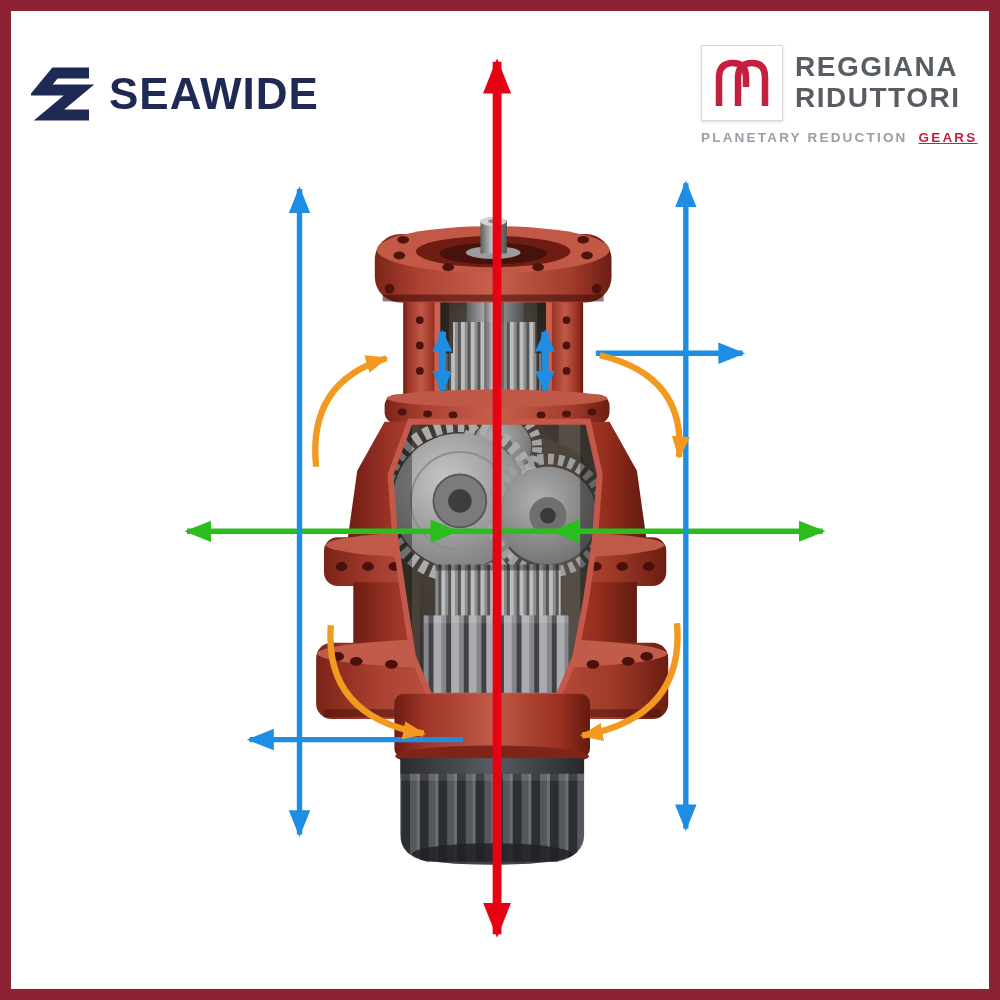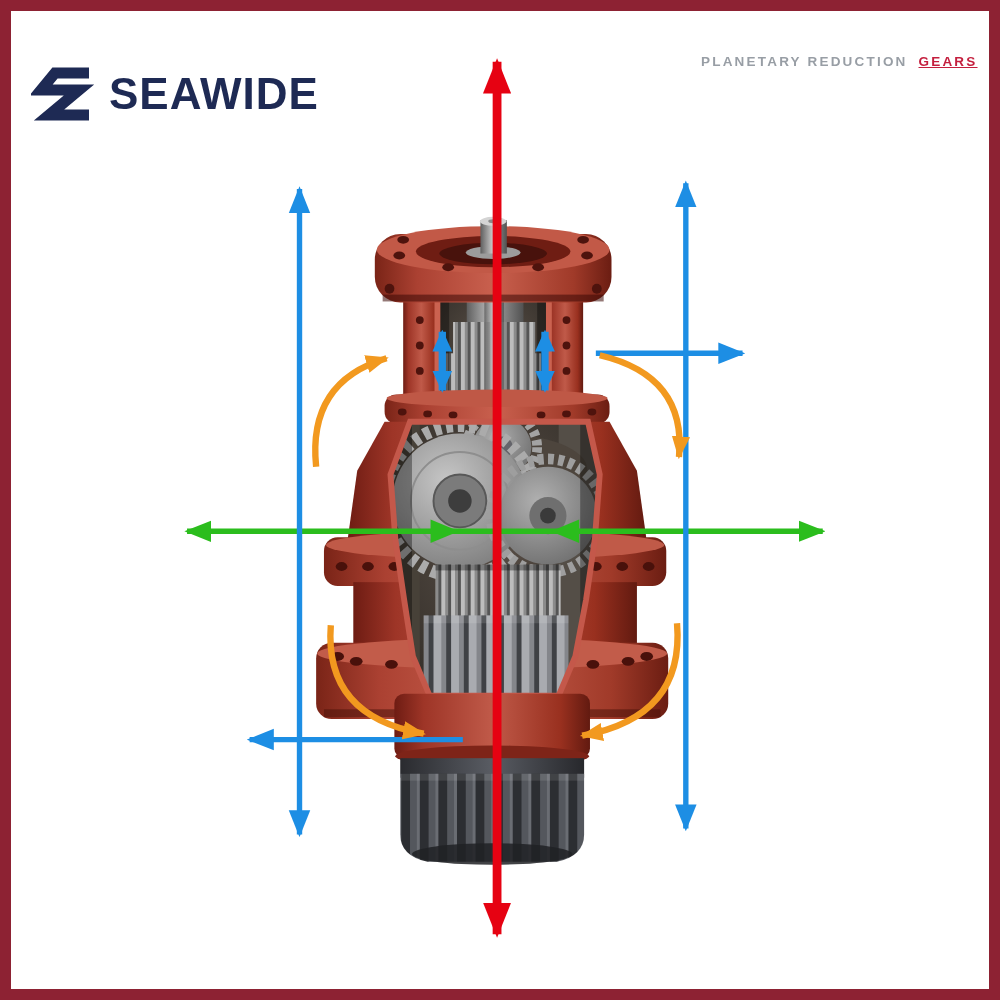--- a/index.html
+++ b/index.html
@@ -287,19 +287,31 @@
   </svg>
 
   <div class="seawide">
     <svg class="sw-icon" viewBox="0 0 64 60">
       <path class="sw-stroke" d="M58 9 H24 L10 26 H48 L18 51 H58"></path>
     </svg>
     <div class="sw-word">SEAWIDE</div>
   </div>
 
   <div class="reggiana">
+    <div class="rr-row">
+      <div class="rr-box">
+        <svg viewBox="0 0 62 54">
+          <path class="rr-stroke" d="M8 50 V22 Q8 7 22 7 Q35 7 35 21 V31"></path>
+          <path class="rr-stroke" d="M27 50 V22 Q27 7 41 7 Q54 7 54 21 V50"></path>
+        </svg>
+      </div>
+      <div class="rr-name">
+        <span>REGGIANA</span>
+        <span>RIDUTTORI</span>
+      </div>
+    </div>
     <div class="rr-sub">
       <span>PLANETARY REDUCTION</span>
       <span class="accent">GEARS</span>
     </div>
   </div>
 
 </div>
 
 </body></html>

